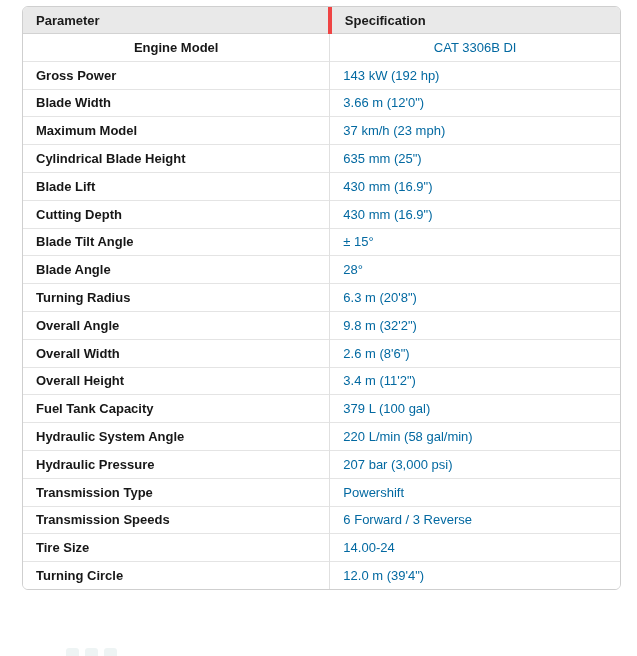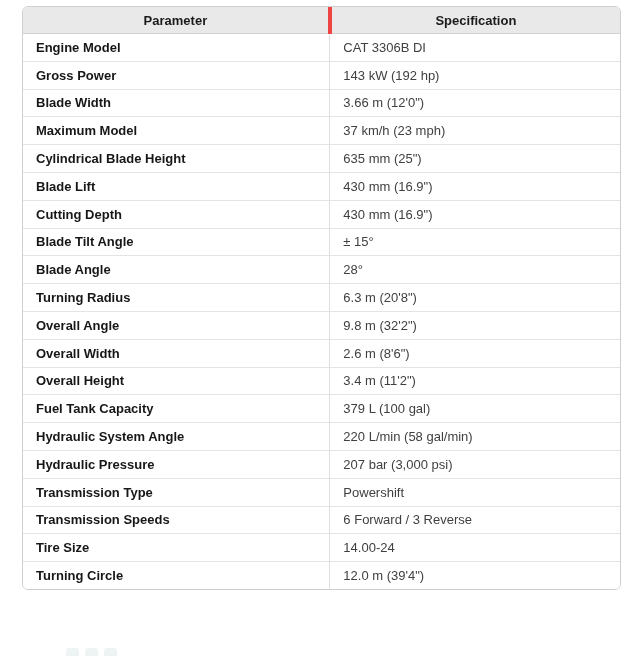--- a/index.html
+++ b/index.html
@@ -24,53 +24,54 @@
   }
   table.spec-table {
     width: 100%;
     border-collapse: collapse;
     table-layout: fixed;
   }
   table.spec-table col.c-param { width: 51.4%; }
   table.spec-table col.c-spec  { width: 48.6%; }
   table.spec-table th {
     background: #e9e9e9;
-    text-align: center;
+    text-align: left;
     font-size: 13px;
     font-weight: 700;
     color: #1b1b1b;
     height: 26px;
     padding: 0 13px;
     border-bottom: 1px solid #d2d2d2;
     white-space: nowrap;
     overflow: hidden;
   }
   table.spec-table th + th {
     border-left: 4px solid #ef4444;
   }
   table.spec-table td {
     font-size: 13px;
-    color: #404040;
+    color: #0369a1;
     height: 26.8px;
     padding: 0 13px;
     border-top: 1px solid #e4e4e4;
     background: #ffffff;
     white-space: nowrap;
     overflow: hidden;
     vertical-align: middle;
   }
   table.spec-table td.param-cell {
     font-weight: 700;
     color: #171717;
   }
   table.spec-table td + td {
     border-left: 1px solid #e0e0e0;
   }
   tbody tr:first-child td {
     border-top: none;
+    text-align: center;
   }
   .bottom-cutoff {
     position: absolute;
     left: 66px;
     bottom: 0;
     height: 8px;
     display: flex;
     gap: 6px;
   }
   .cutoff-sq {

